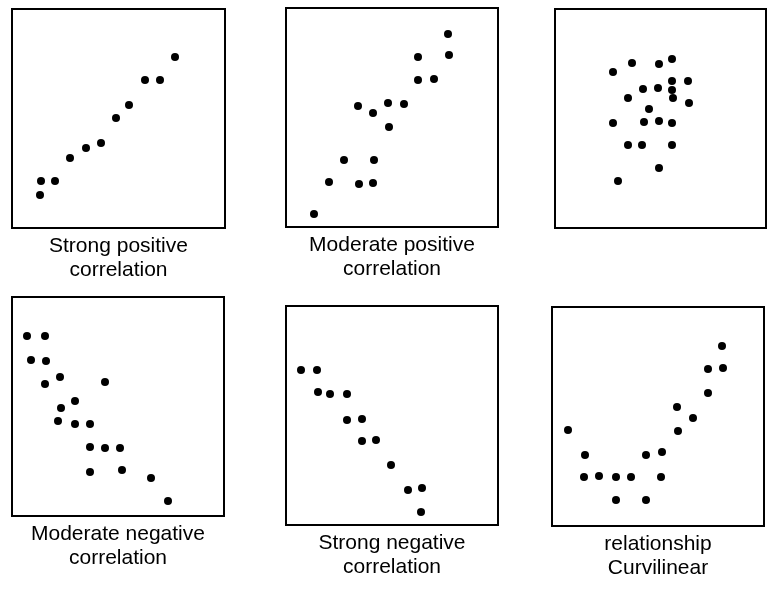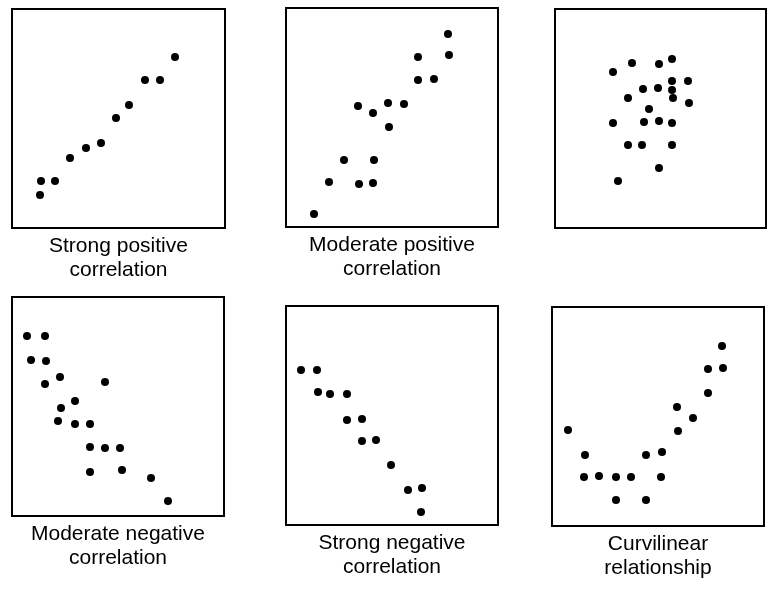--- a/index.html
+++ b/index.html
@@ -183,16 +183,16 @@
       <div class="dot" style="left: 51.4%; top: 78%;"></div>
       <div class="dot" style="left: 59.5%; top: 56.9%;"></div>
       <div class="dot" style="left: 59.2%; top: 45.8%;"></div>
       <div class="dot" style="left: 66.5%; top: 50.5%;"></div>
       <div class="dot" style="left: 73.7%; top: 39.2%;"></div>
       <div class="dot" style="left: 73.7%; top: 28.2%;"></div>
       <div class="dot" style="left: 81%; top: 27.5%;"></div>
       <div class="dot" style="left: 80.7%; top: 17.6%;"></div>
     </div>
   <div class="label">
+      <div>relationship</div>
       <div>Curvilinear</div>
-      <div>relationship</div>
     </div>
 </div>
 
 </body></html>

